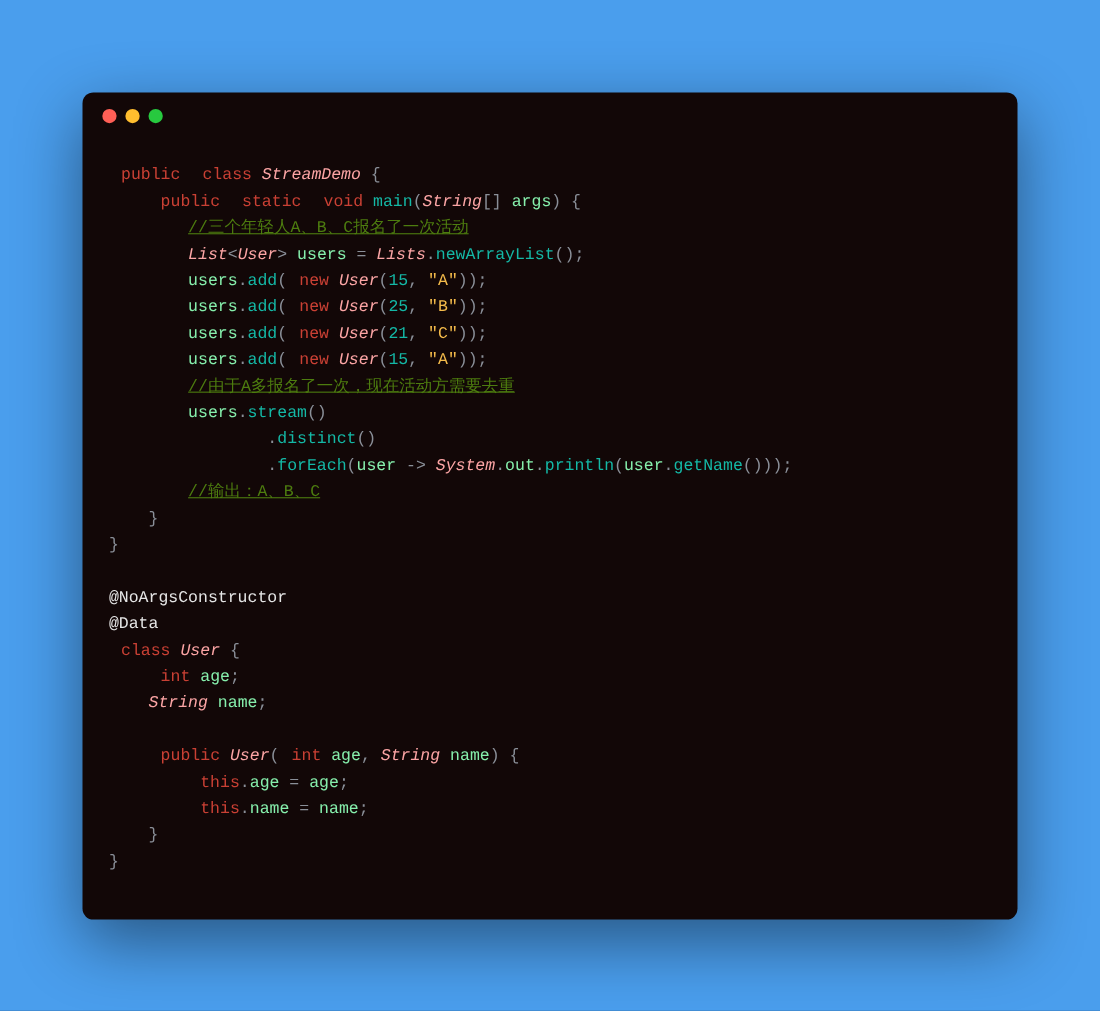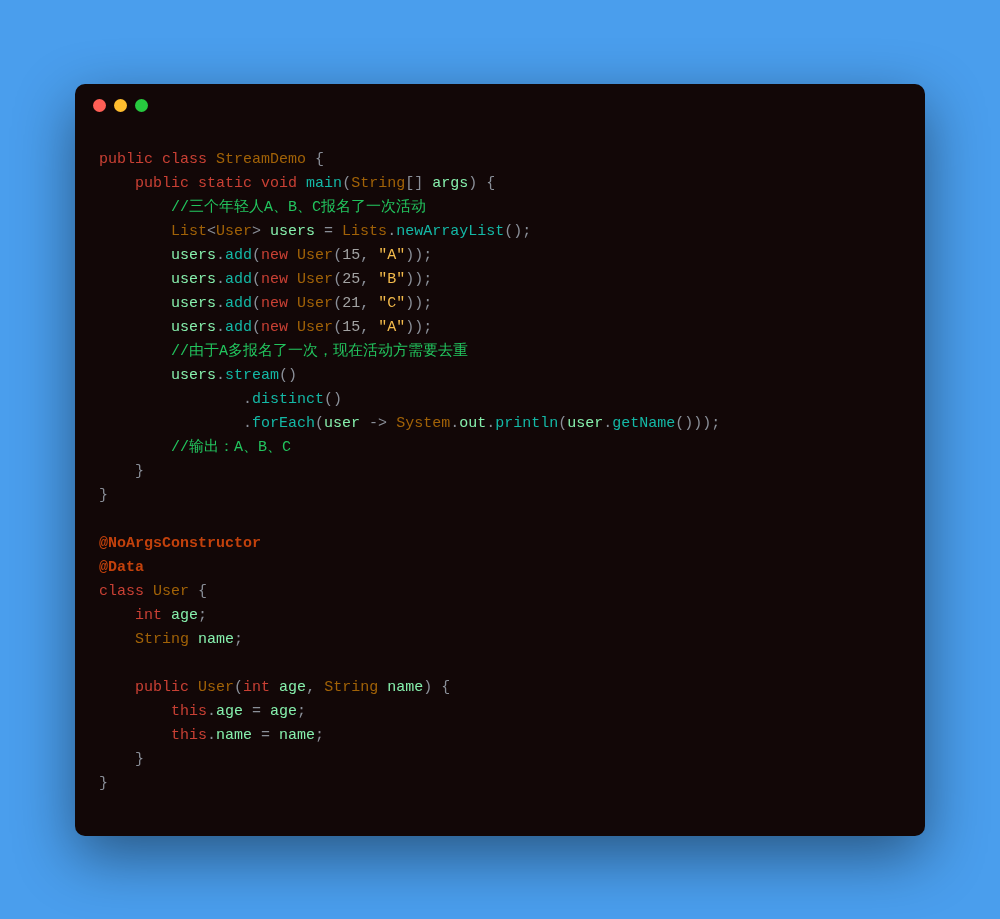--- a/index.html
+++ b/index.html
@@ -36,29 +36,29 @@
   .dot.yellow { background: #ffbd2e; }
   .dot.green  { background: #27c93f; }
   .code {
     padding: 20px 24px 0 24px;
     font-size: 15px;
     line-height: 24px;
     white-space: pre;
     color: #c0c5ce;
   }
   
-  .k  { color: #c94034; }          
-  .t  { color: #a16207; }          
+  .k  { color: #c94034; margin-left: 11px; }          
+  .t  { color: #fca5a5; font-style: italic; }          
   .fn { color: #14b8a6; }          
   .v  { color: #86efac; }          
   .p  { color: #8a8f98; }          
-  .n  { color: #a3a3a3; }          
+  .n  { color: #14b8a6; }          
   .s  { color: #f4bb4b; }          
-  .c  { color: #22c55e; }          
-  .an { color: #c2410c; font-weight: bold; }          
+  .c  { color: #4d7c0f; text-decoration: underline; }          
+  .an { color: #e5e5e5; }          
   .op { color: #8a8f98; }          
   .dot2 { color: #8a8f98; }        
 </style>
 </head>
 <body>
 
 <div class="window">
   <div class="titlebar">
     <span class="dot red"></span>
     <span class="dot yellow"></span>

